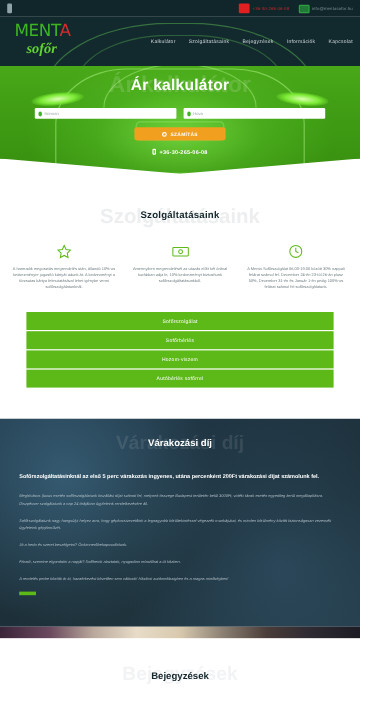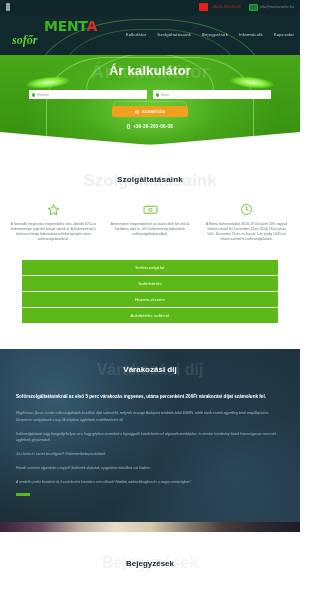--- a/index.html
+++ b/index.html
@@ -55,28 +55,28 @@
     border-bottom:none;
     border-radius:100px 100px 0 0 / 56px 56px 0 0;
     pointer-events:none;
   }
   .logo {
     position:relative; z-index:3; margin-left:12px;
     width:62px; height:38px;
   }
   .logo-menta {
     font-family:"DejaVu Sans", sans-serif;
-    font-weight:bold; font-size:14px; letter-spacing:-0.3px;
-    color:#3cb521; line-height:14px; padding-top:3px;margin-left:32px;
+    font-weight:normal; font-size:14px; letter-spacing:-0.3px;
+    color:#3cb521; line-height:14px; padding-top:3px;
   }
   .logo-menta .red { color:#d32f2f; }
   .logo-sofor {
     font-family:"Liberation Serif", serif; font-style:italic;
     font-weight:bold; font-size:12px; color:#63d32f;
-    line-height:12px; margin-top:1px; 
+    line-height:12px; margin-top:1px; margin-left:10px;
   }
   .nav {
     position:relative; z-index:3; margin-left:auto; margin-right:6px;
     display:flex; gap:11px; align-items:center;
   }
   .nav a {
     font-size:4.2px; color:#cfd8da; text-decoration:none;
     letter-spacing:.2px; white-space:nowrap;
   }
 

